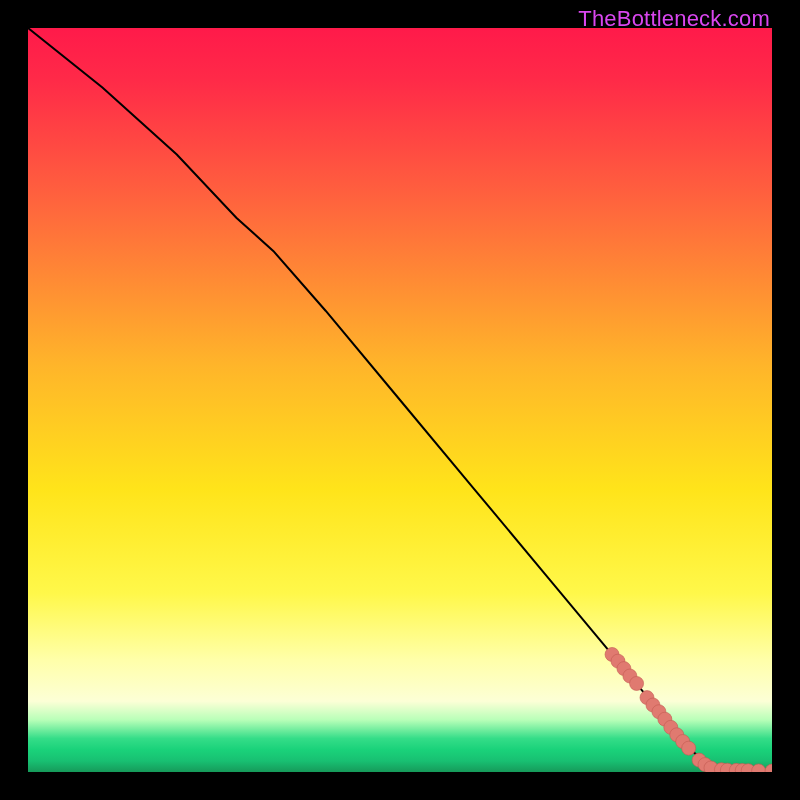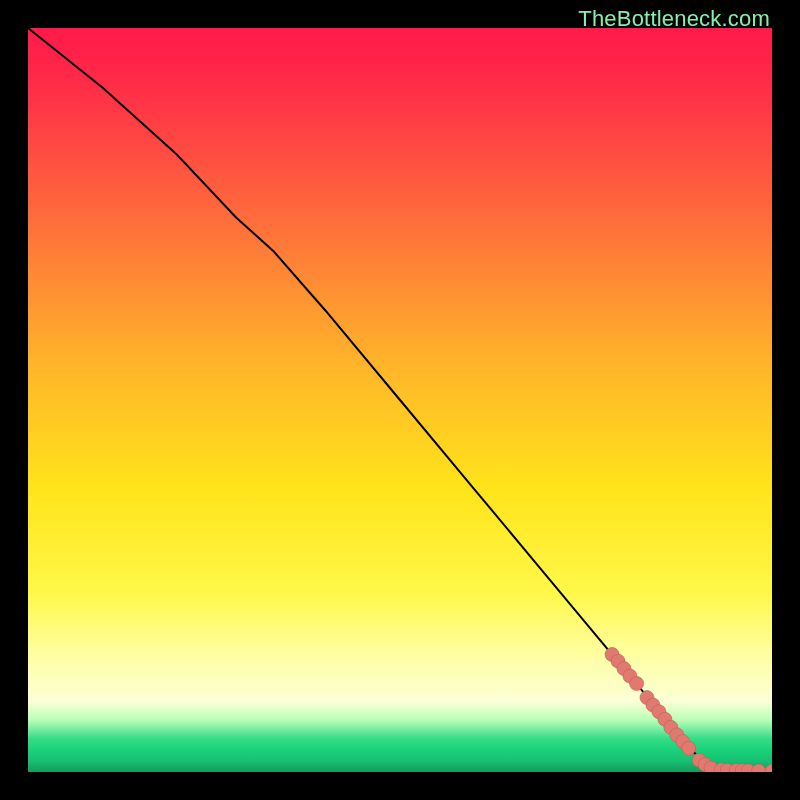--- a/index.html
+++ b/index.html
@@ -16,21 +16,21 @@
     left: 28px;
     top: 28px;
     width: 744px;
     height: 744px;
     overflow: hidden;
   }
   .watermark {
     position: absolute;
     right: 30px;
     top: 6px;
-    color: #86efac;
+    color: #d946ef;
     font-size: 22px;
     font-weight: 500;
     letter-spacing: 0.2px;
   }
 </style>
 </head>
 <body>
 
 <div class="frame">
   <div class="plot">

